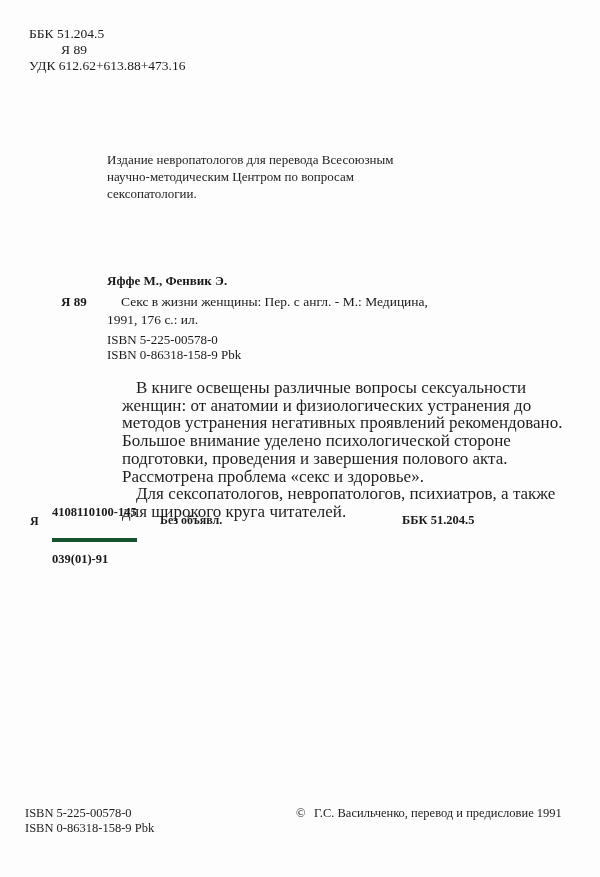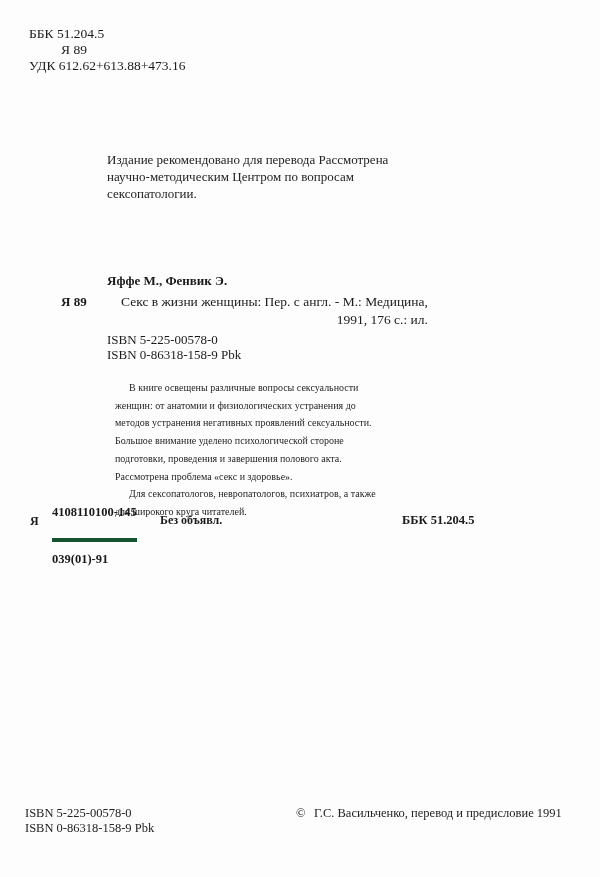--- a/index.html
+++ b/index.html
@@ -44,34 +44,33 @@
     .call-number {
       left: 61px; top: 294px;
       font-size: 13px;
       font-weight: bold;
     }
 
     .bib {
       left: 107px; top: 293px;
       font-size: 13.5px;
       line-height: 18px;
-      text-align: right;
     }
     .bib .first { padding-left: 14px; }
 
     .isbn-block {
       left: 107px; top: 332px;
       font-size: 13px;
       line-height: 15px;
       font-family: "Liberation Serif", serif;
     }
 
     .annotation {
-      left: 115px; top: 379px;
-      font-size: 10px;
+      left: 122px; top: 379px;
+      font-size: 17px;
       line-height: 17.7px;
       color: #1e1e1e;
     }
     .annotation .para-indent { padding-left: 14px; }
 
     
     .code-letter {
       left: 30px; top: 514px;
       font-size: 12px;
       font-weight: bold;
@@ -121,42 +120,42 @@
 </head>
 <body>
 
 <div class="abs top-class">
   <div>ББК 51.204.5</div>
   <div class="indent">Я 89</div>
   <div>УДК 612.62+613.88+473.16</div>
 </div>
 
 <div class="abs recommend">
-  <div>Издание рекомендовано для перевода Рассмотрена</div>
+  <div>Издание невропатологов для перевода Всесоюзным</div>
   <div>научно-методическим Центром по вопросам</div>
   <div>сексопатологии.</div>
 </div>
 
 <div class="abs authors">Яффе М., Фенвик Э.</div>
 <div class="abs call-number">Я 89</div>
 
 <div class="abs bib">
   <div class="first">Секс в жизни женщины: Пер. с англ. - М.: Медицина,</div>
   <div>1991, 176 с.: ил.</div>
 </div>
 
 <div class="abs isbn-block">
   <div>ISBN 5-225-00578-0</div>
   <div>ISBN 0-86318-158-9 Pbk</div>
 </div>
 
 <div class="abs annotation">
   <div class="para-indent">В книге освещены различные вопросы сексуальности</div>
   <div>женщин: от анатомии и физиологических устранения до</div>
-  <div>методов устранения негативных проявлений сексуальности.</div>
+  <div>методов устранения негативных проявлений рекомендовано.</div>
   <div>Большое внимание уделено психологической стороне</div>
   <div>подготовки, проведения и завершения полового акта.</div>
   <div>Рассмотрена проблема «секс и здоровье».</div>
   <div class="para-indent">Для сексопатологов, невропатологов, психиатров, а также</div>
   <div>для широкого круга читателей.</div>
 </div>
 
 <div class="abs code-letter">Я</div>
 <div class="abs code-frac">
   <span class="num">4108110100-145</span>

